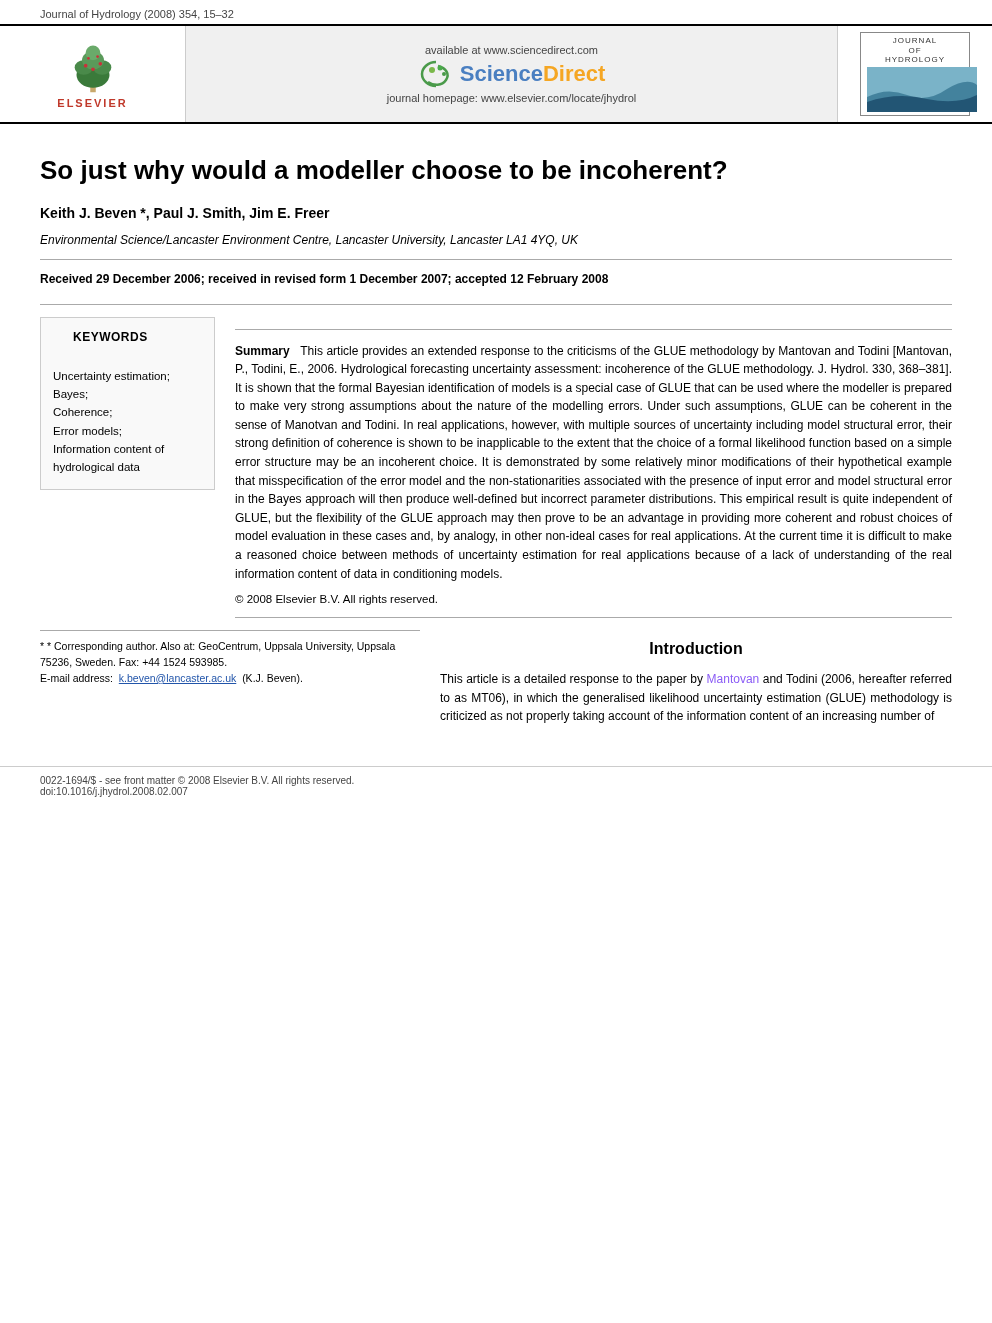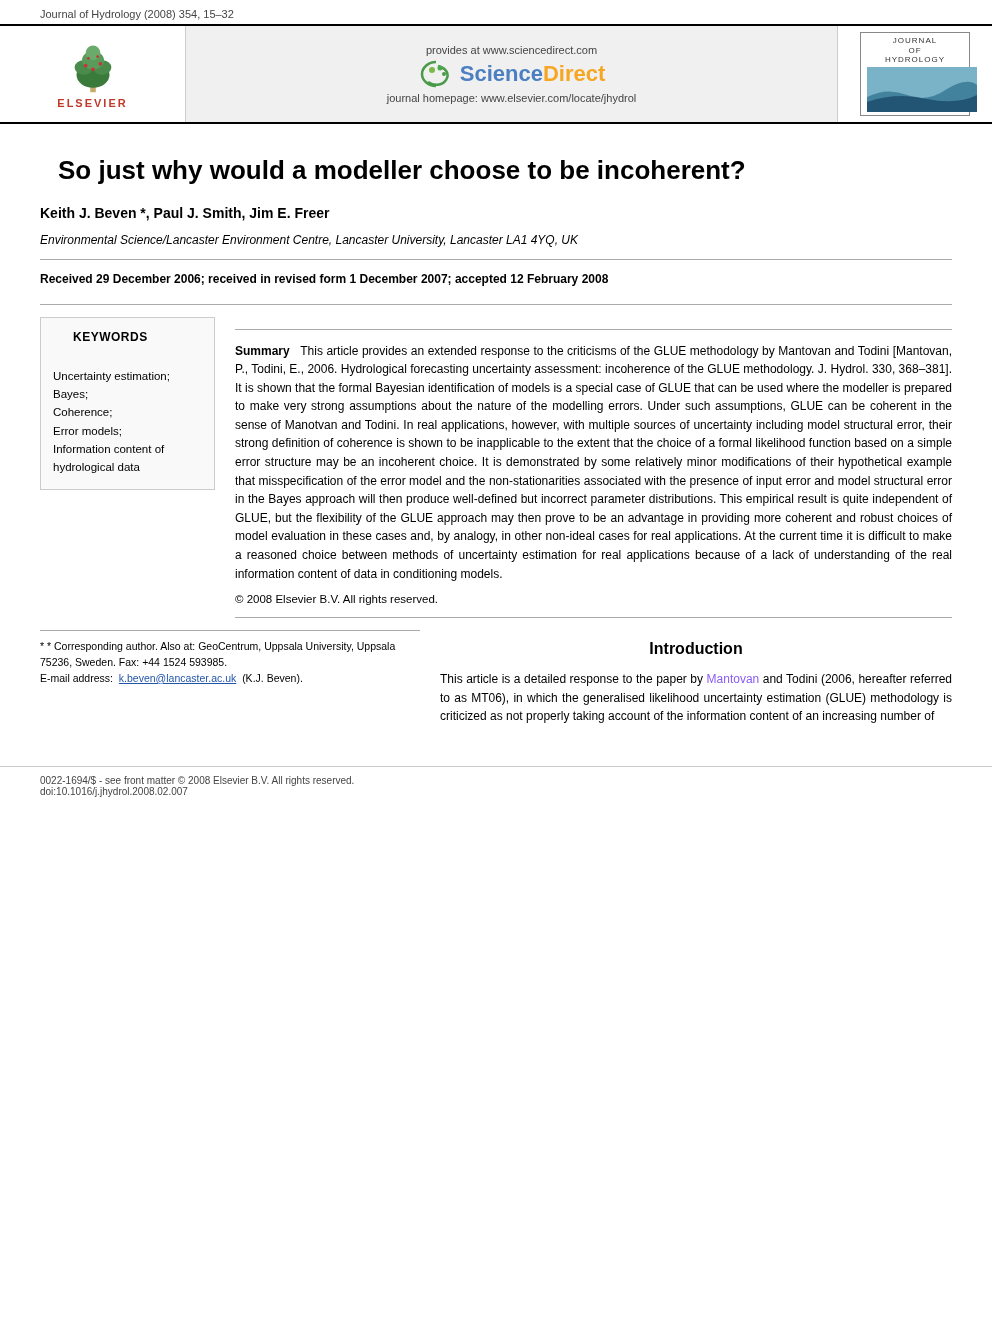--- a/index.html
+++ b/index.html
@@ -147,21 +147,20 @@
     }
 
     .article-title {
       font-size: 26px;
       font-weight: bold;
       font-family: Arial, sans-serif;
       color: #000;
       line-height: 1.25;
       margin-bottom: 18px;
       margin-top: 10px;
-      margin-left: 18px;
     }
 
     .authors {
       font-size: 14px;
       font-weight: bold;
       font-family: Arial, sans-serif;
       margin-bottom: 12px;
     }
 
     .affiliation {
@@ -320,21 +319,21 @@
       <circle cx="22" cy="28" r="2" fill="#c8323a"></circle>
       <circle cx="38" cy="26" r="2" fill="#c8323a"></circle>
       <circle cx="30" cy="32" r="2" fill="#c8323a"></circle>
       <circle cx="25" cy="20" r="1.5" fill="#c8323a"></circle>
       <circle cx="35" cy="18" r="1.5" fill="#c8323a"></circle>
     </svg>
     <div class="elsevier-text">ELSEVIER</div>
   </div>
 
   <div class="center-header">
-    <div class="available-text">provides at www.sciencedirect.com</div>
+    <div class="available-text">available at www.sciencedirect.com</div>
     <div class="sciencedirect-logo">
 
       <svg class="sd-icon" viewBox="0 0 36 28" xmlns="http://www.w3.org/2000/svg">
         <path d="M18 2 C10 2, 4 8, 4 14 C4 20, 10 26, 18 26" stroke="#4a9a4a" stroke-width="2.5" fill="none"></path>
         <path d="M20 6 C28 8, 32 14, 28 20 C24 26, 16 26, 10 22" stroke="#4a9a4a" stroke-width="2.5" fill="none"></path>
         <circle cx="14" cy="10" r="3" fill="#7ab84a"></circle>
         <circle cx="22" cy="8" r="2.5" fill="#4aaa4a"></circle>
         <circle cx="26" cy="14" r="2" fill="#4a9a4a"></circle>
       </svg>
       <div class="sd-text">

